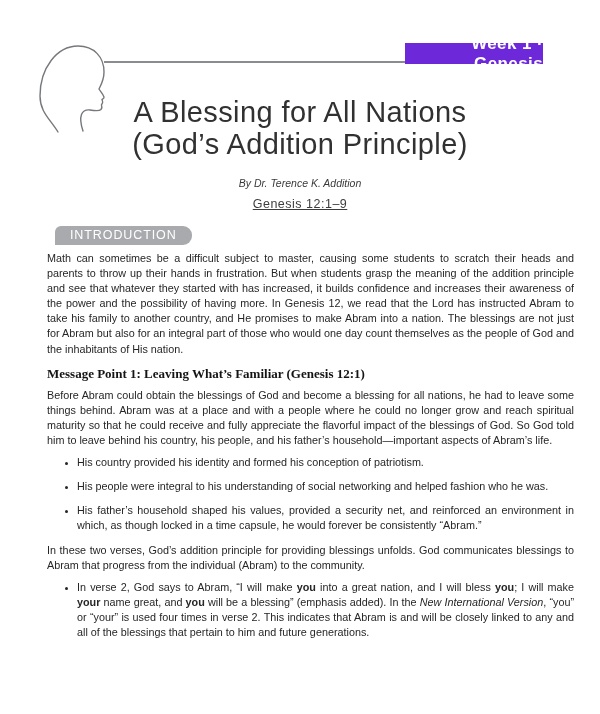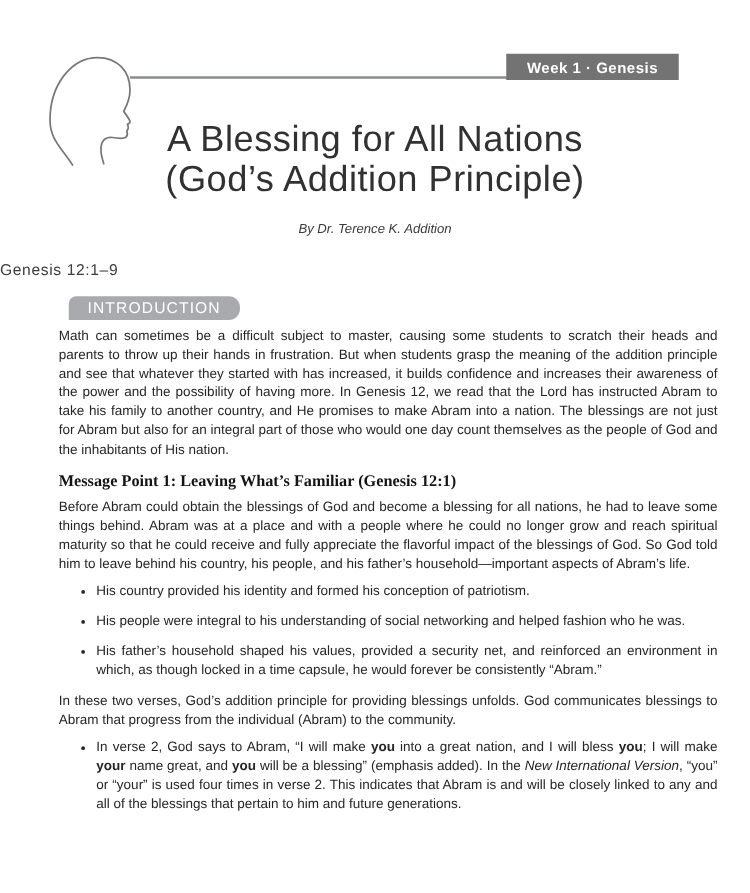--- a/index.html
+++ b/index.html
@@ -5,30 +5,30 @@
   html,body { margin:0; padding:0; background:#ffffff; }
   .page {
     position:relative; width:600px; height:714px; background:#ffffff;
     font-family:"Liberation Sans", sans-serif; color:#242424; overflow:hidden;
   }
   
   .head-icon { position:absolute; left:36px; top:42px; }
   .header-rule { position:absolute; left:104px; top:61px; width:302px; height:2px; background:#8a8c8f; }
   .week-badge {
     position:absolute; left:405px; top:43px; width:138px; height:21px;
-    background:#737373; color:#ffffff; font-size:12px; font-weight:bold;
-    display:flex; align-items:center; justify-content:center; letter-spacing:.4px;
+    background:#6d28d9; color:#ffffff; font-size:17px; font-weight:bold;
+    display:flex; align-items:center; justify-content:center; letter-spacing:.4px;text-align:right;
   }
   
   .title { margin:16px; padding-top:80px; text-align:center; font-weight:300;
     font-size:29px; line-height:1.12; color:#313131; letter-spacing:.4px; }
   .byline { text-align:center; font-style:italic; font-size:10.5px; color:#3a3a3a; margin-top:9px; }
   .scripture-heading { text-align:center; font-family:"Liberation Serif", serif; font-weight:bold;
     font-size:14px; color:#1f1f1f; margin-top:15px; }
-  .scripture-ref { font-size:12.5px; color:#3d3d3d; margin-top:20px; letter-spacing:.5px; }
+  .scripture-ref { text-align:center; font-size:12.5px; color:#3d3d3d; margin-top:8px; letter-spacing:.5px;text-decoration:underline; }
   
   .content { margin:14px 26px 0 47px; }
   .section-badge {
     display:inline-block; background:#a8aaad; color:#ffffff;
     font-size:12.5px; letter-spacing:.9px; padding:2px 15px 3px 15px;
     border-radius:6px 9px 9px 0; margin-left:8px;
   }
   .body-text { margin:6px 0 0 0; font-size:10.8px; line-height:1.4; text-align:justify; color:#262626; }
   .mp-gap { margin-top:10px; }
   .mp-heading { margin:9px 0 2px 0; font-family:"Liberation Serif", serif; font-weight:bold;

